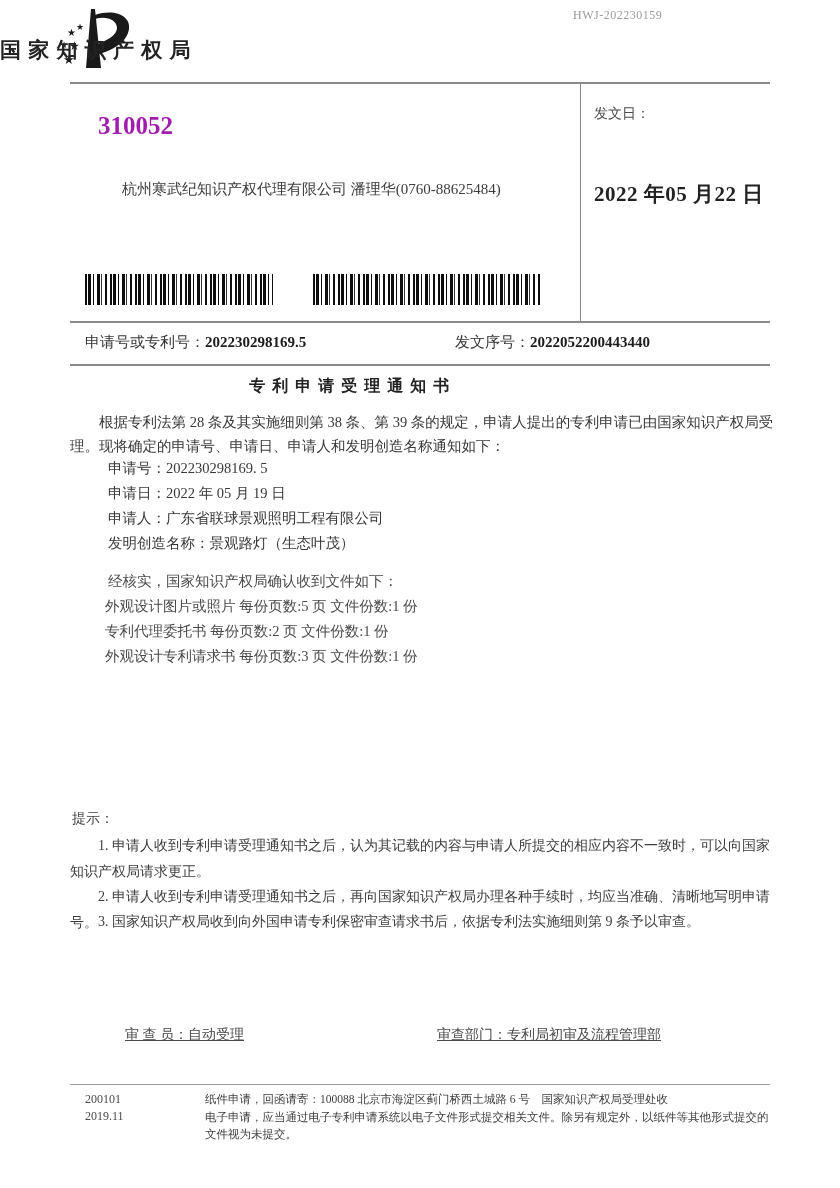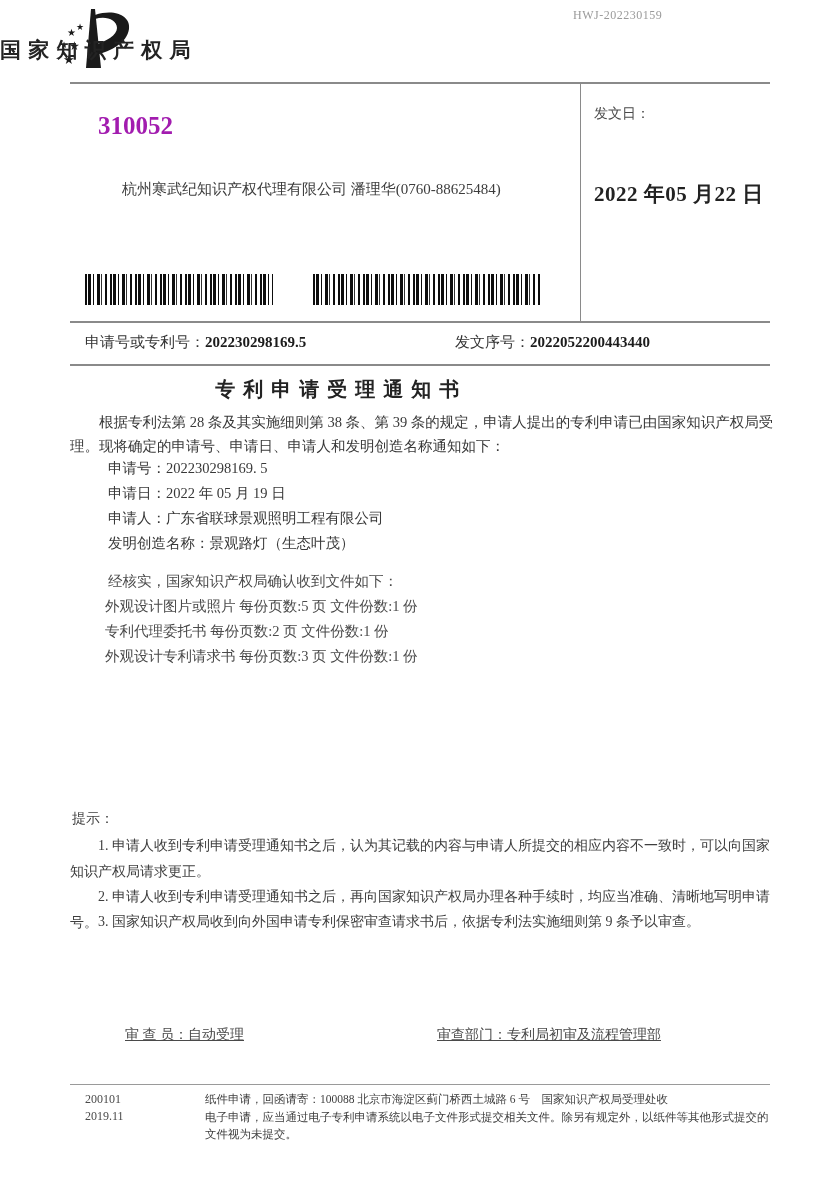--- a/index.html
+++ b/index.html
@@ -52,22 +52,22 @@
   .barcode-right { left:313px; width:228px; }
 
   
   .ref-row { top:333px; font-size:15px; color:#333; }
   .ref-left { left:85px; }
   .ref-right { left:455px; }
   .ref-val { font-weight:bold; color:#1c1c1c; }
 
   
   .notice-title {
-    left:0; top:376px; width:676px; text-align:center;
-    font-size:20px; font-weight:bold; letter-spacing:1.5px; color:#232323;
+    left:12px; top:376px; width:676px; text-align:center;
+    font-size:16px; font-weight:bold; letter-spacing:1.5px; color:#232323;
   }
 
   
   .intro {
     position:absolute; left:70px; top:410px; width:706px;
     font-size:14.5px; line-height:24px; text-indent:2em;
     color:#383838; white-space:normal;
   }
   .field-line { left:108px; font-size:14.5px; color:#383838; }
   .confirm-line { left:108px; top:572px; font-size:14.5px; color:#4a4a4a; }

